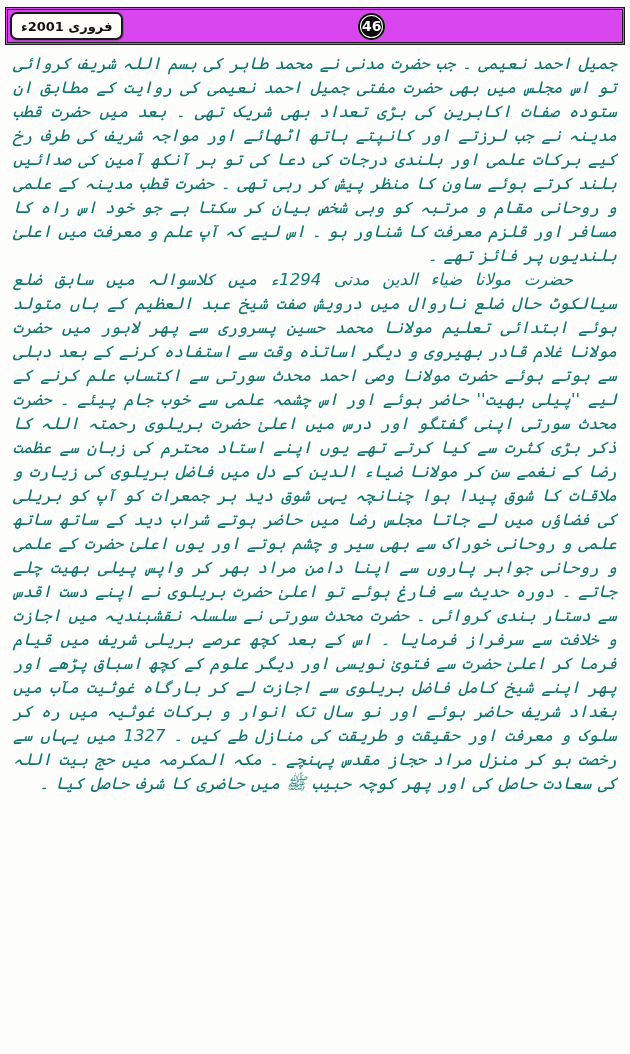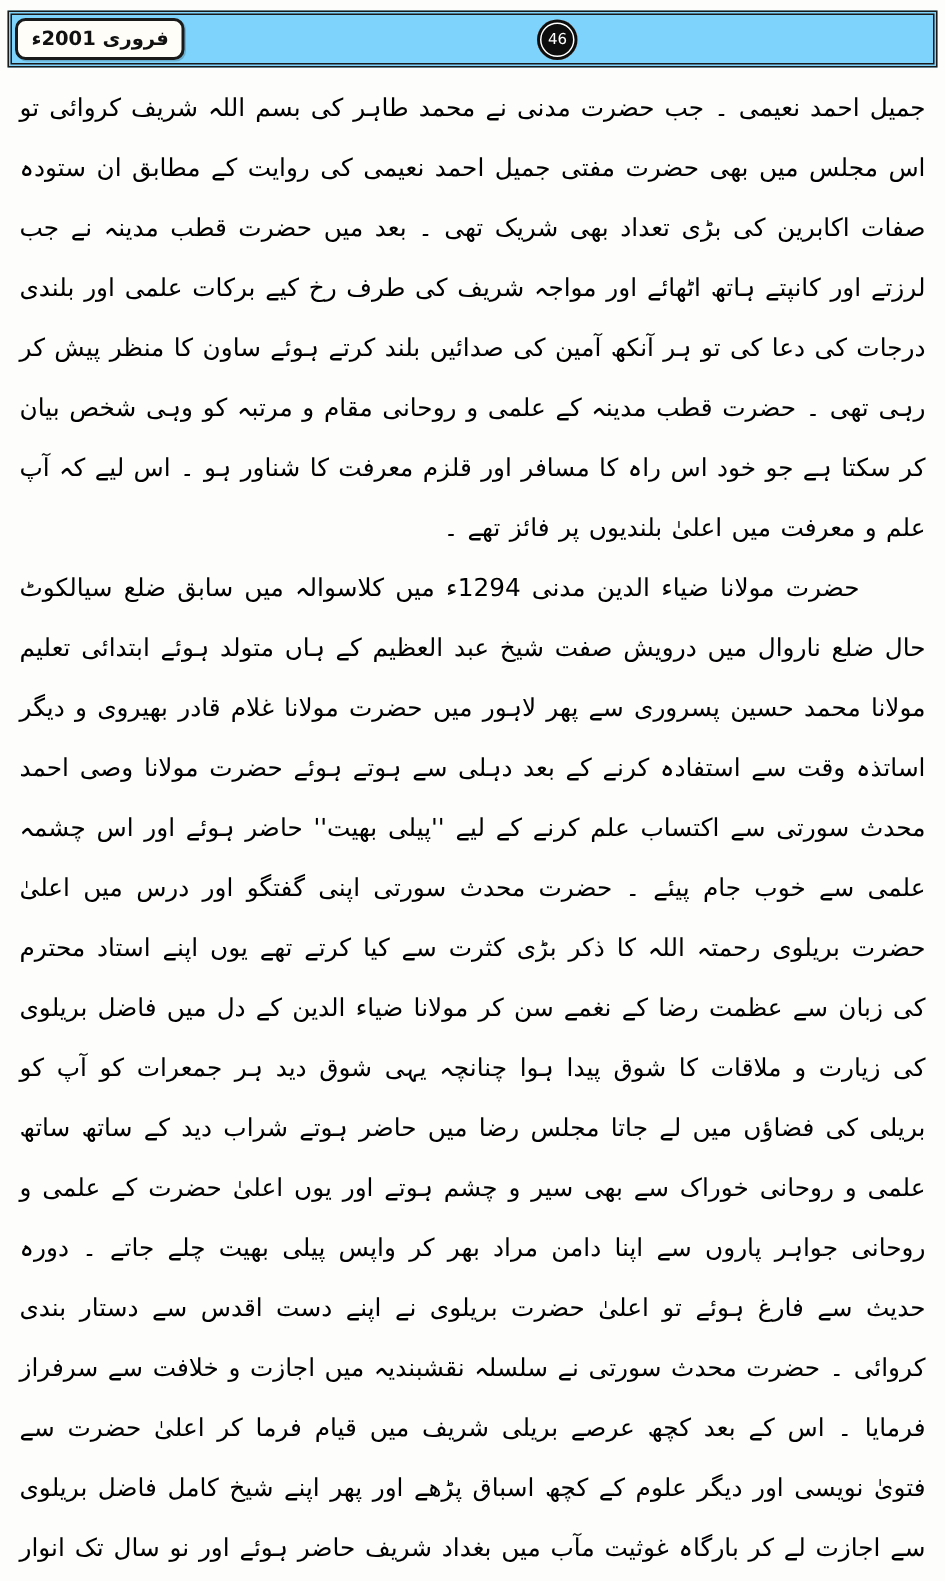--- a/index.html
+++ b/index.html
@@ -18,21 +18,21 @@
     color: #111;
   }
   
   .header-band {
     position: absolute;
     top: 7px;
     left: 5px;
     right: 5px;
     height: 36px;
     border: 3px double #1a1a1a;
-    background: #7dd3fc;
+    background: #d946ef;
     box-sizing: border-box;
     display: flex;
     align-items: center;
     justify-content: space-between;
     padding: 16px 2px;
   }
   .corner-box {
     background: #fffdf8;
     border: 2px solid #1a1a1a;
     border-radius: 7px;
@@ -64,40 +64,41 @@
   }
   .page-circle {
     width: 27px;
     height: 27px;
     border-radius: 50%;
     background: #0d0d0d;
     color: #ffffff;
     display: flex;
     align-items: center;
     justify-content: center;
-    font-size: 10px;
-    font-weight: normal;
+    font-size: 14px;
+    font-weight: bold;
     box-shadow: inset 0 0 0 2px #0d0d0d, inset 0 0 0 3px #ffffff;
     flex: 0 0 auto;
     z-index: 2;
   }
   
   .article {
     position: absolute;
     top: 52px;
     left: 13px;
     right: 13px;
     bottom: 0;
     direction: rtl;
     text-align: justify;
     font-size: 16.5px;
-    line-height: 40px;
+    line-height: 24px;
     letter-spacing: 0;
     word-spacing: 1px;
-    color: #000000;
+    color: #0f766e;
+    font-style: italic;
   }
   .article p {
     margin: 0;
     padding: 0;
   }
   .article p.indent {
     text-indent: 44px;
   }
 </style>
 </head>

